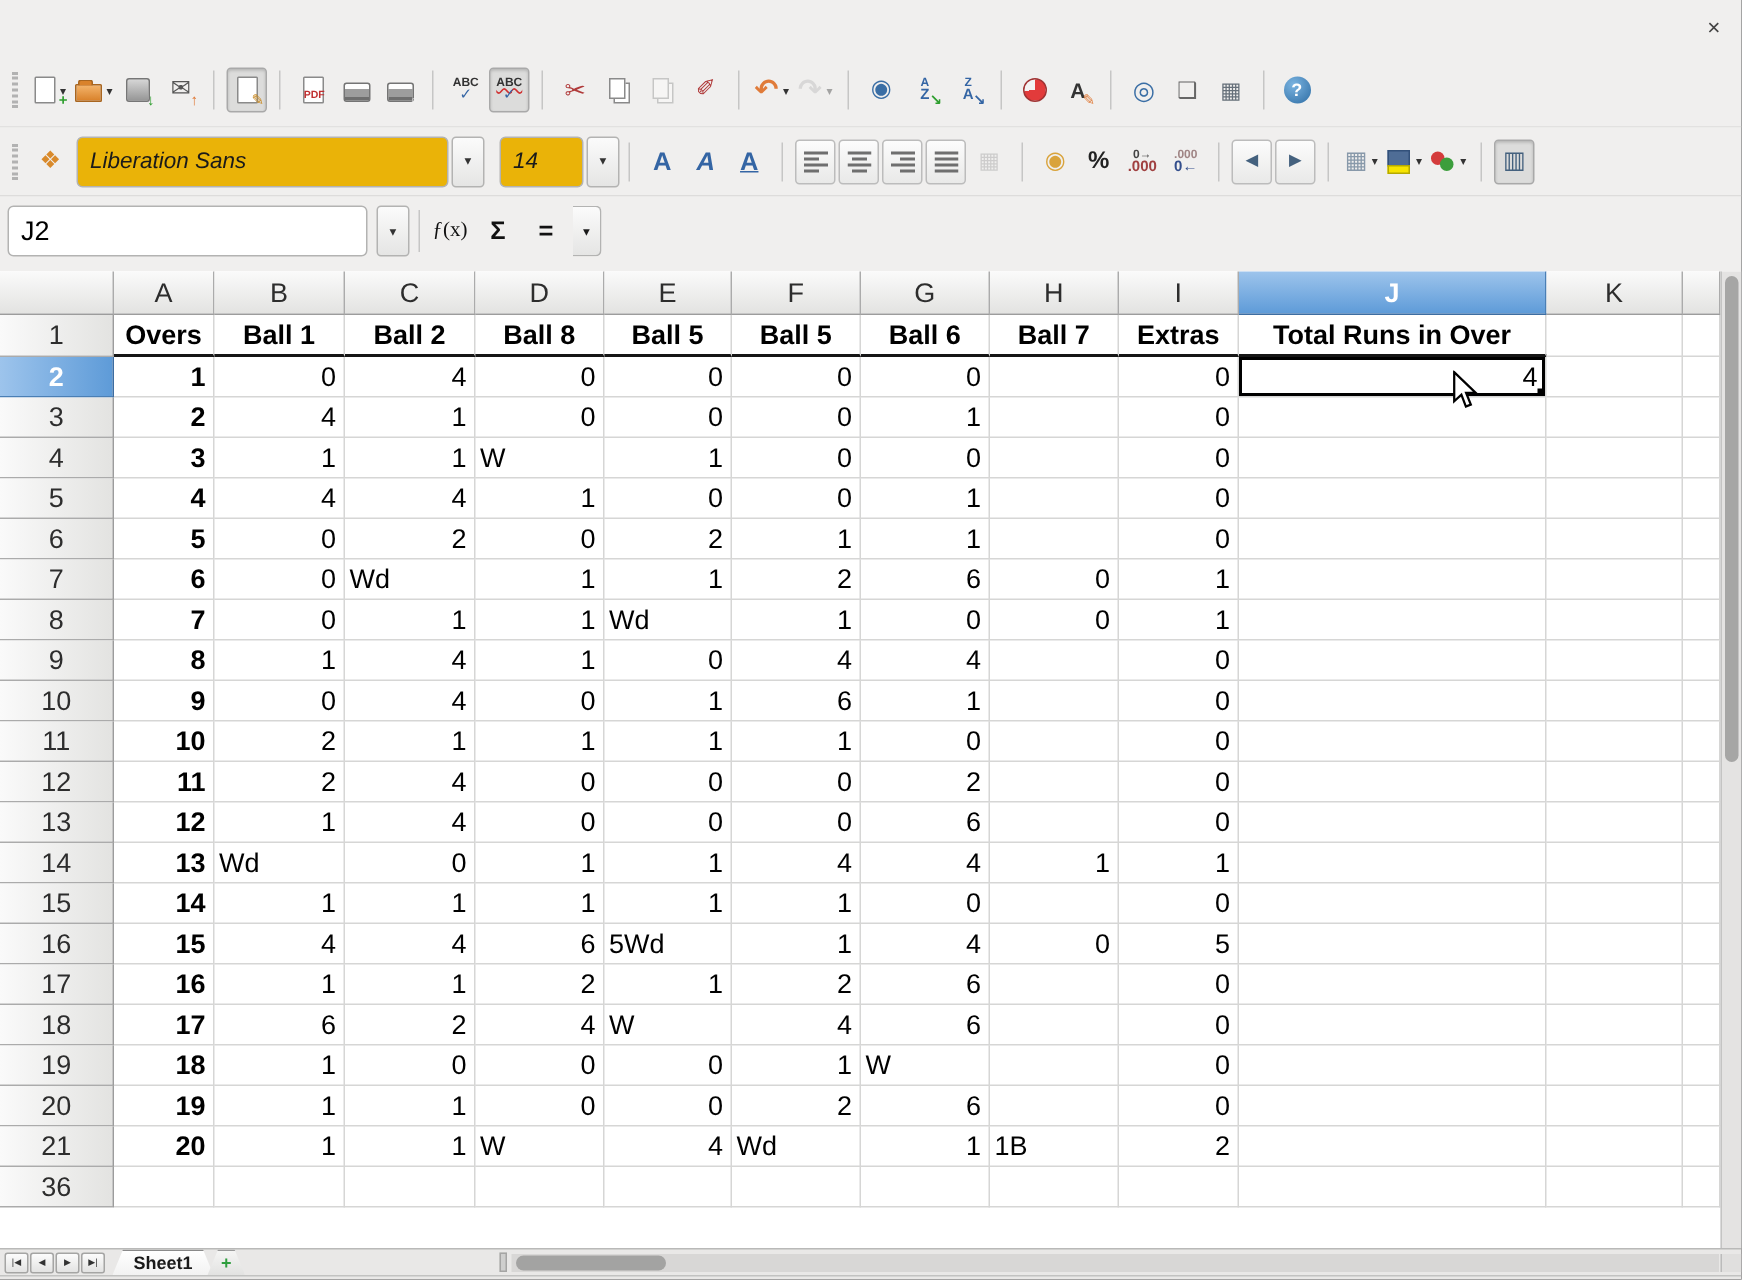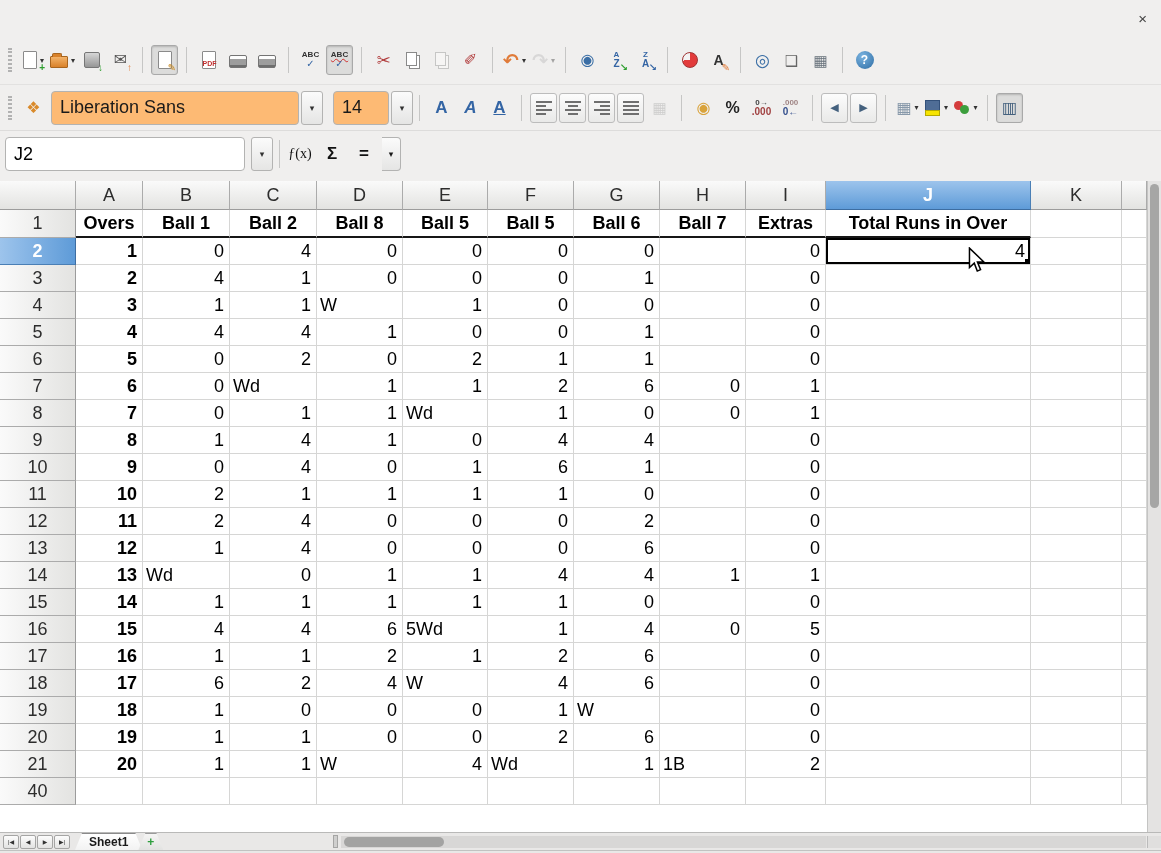--- a/index.html
+++ b/index.html
@@ -38,21 +38,21 @@
   .ic-print{width:18px;height:13px;margin-top:3px;background:linear-gradient(#fdfdfd 0 30%,#9d9d9d 30% 78%,#6e6e6e 78%);border:1px solid #747474;border-radius:2px;display:block;}
   .ic-copy{width:11px;height:14px;background:#fff;border:1px solid #8a8a8a;box-shadow:3px 3px 0 -1px #fff,3px 3px 0 0 #8a8a8a;margin:0 3px 3px 0;display:block;}
   .ic-pie{width:16px;height:16px;border-radius:50%;background:conic-gradient(#e23b3b 0 265deg,#f3f3f3 265deg 360deg);border:1px solid #a03333;display:block;}
   .ic-help{width:18px;height:18px;border-radius:50%;background:radial-gradient(circle at 35% 30%,#7ab3e0,#2e6da4);color:#fff;font-weight:bold;font-size:12px;display:flex;align-items:center;justify-content:center;}
   .ic-bg{width:15px;height:11px;background:#4f6d96;border:1px solid #33517a;position:relative;margin:2px 1px 6px 0;display:block;}
   .ic-bg::after{content:"";position:absolute;left:-1px;right:-1px;bottom:-6px;height:4px;background:#f7e400;border:1px solid #b5a900;}
   .ic-balls{width:17px;height:15px;position:relative;display:block;}
   .ic-balls::before{content:"";position:absolute;left:1px;top:1px;width:9px;height:9px;border-radius:50%;background:#d43c3c;}
   .ic-balls::after{content:"";position:absolute;left:7px;top:5px;width:9px;height:9px;border-radius:50%;background:#3c9e3c;}
   
-  .combo{height:34px;background:#fdba74;border:1px solid #b3b3b2;border-radius:4px;font-size:18px;padding:0 8px;color:#1a1a1a;}
+  .combo{height:34px;background:#eab308;border:1px solid #b3b3b2;border-radius:4px;font-size:15px;padding:0 8px;color:#1a1a1a;font-style:italic;}
   .combo-caret{width:22px;height:34px;margin-left:2px;background:linear-gradient(#fbfbfb,#e5e5e4);border:1px solid #b3b3b2;border-radius:3px;font-size:9px;display:flex;align-items:center;justify-content:center;color:#333;}
   
   .fbar{height:50px;display:flex;align-items:center;background:#f0efee;padding:0 5px 4px 5px;gap:4px;}
   .namebox{width:240px;height:34px;background:#fff;border:1px solid #b3b3b2;border-radius:4px;font-size:18px;padding:0 8px;}
   .fbtn{width:28px;height:30px;display:flex;align-items:center;justify-content:center;border-radius:3px;font-size:17px;color:#111;flex:none;}
   .fx{font-size:14px;font-family:"Liberation Serif","DejaVu Serif",serif;}
   .formula-input{flex:1;height:34px;background:#fff;border:1px solid #b3b3b2;border-radius:4px 0 0 4px;font-size:18px;padding:0 7px;font-family:"Liberation Sans","DejaVu Sans",sans-serif;}
   .fcaret{width:19px;height:34px;background:linear-gradient(#fbfbfb,#e5e5e4);border:1px solid #b3b3b2;border-left:none;border-radius:0 4px 4px 0;font-size:9px;display:flex;align-items:center;justify-content:center;}
   
   .main{height:651px;display:flex;background:#fff;}
@@ -661,21 +661,21 @@
           <div class="cell num" style="width: 85px;">4</div>
           <div class="cell txt" style="width: 86px;">Wd</div>
           <div class="cell num" style="width: 86px;">1</div>
           <div class="cell txt" style="width: 86px;">1B</div>
           <div class="cell num" style="width: 80px;">2</div>
           <div class="cell num" style="width: 205px;"></div>
           <div class="cell num" style="width: 91px;"></div>
           <div class="cell num" style="width: 25px;"></div>
         </div>
         <div class="grow">
-          <div class="rowhdr" style="width: 76px;">40</div>
+          <div class="rowhdr" style="width: 76px;">36</div>
           <div class="cell num b" style="width: 67px;"></div>
           <div class="cell num" style="width: 87px;"></div>
           <div class="cell num" style="width: 87px;"></div>
           <div class="cell num" style="width: 86px;"></div>
           <div class="cell num" style="width: 85px;"></div>
           <div class="cell num" style="width: 86px;"></div>
           <div class="cell num" style="width: 86px;"></div>
           <div class="cell num" style="width: 86px;"></div>
           <div class="cell num" style="width: 80px;"></div>
           <div class="cell num" style="width: 205px;"></div>

